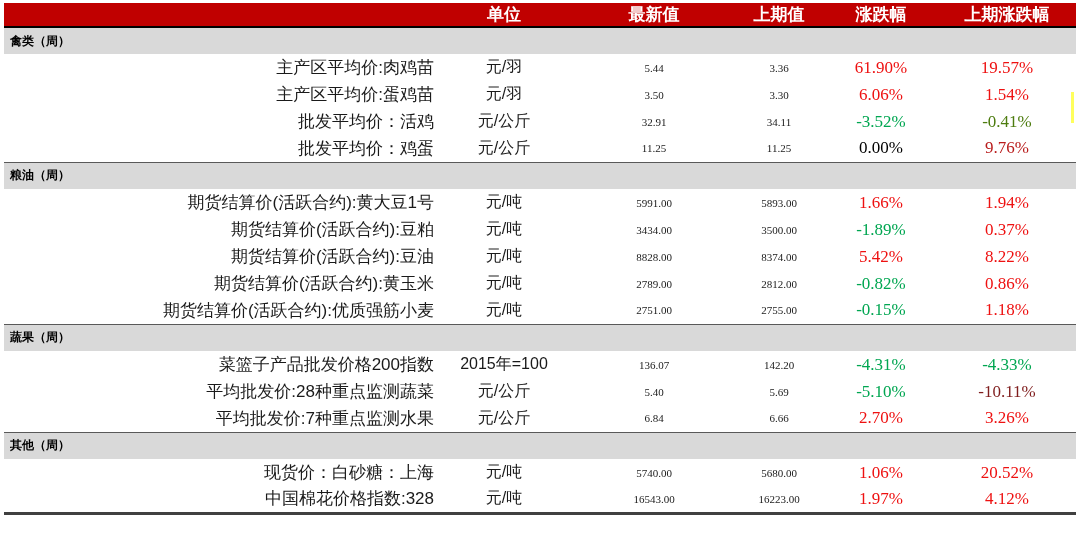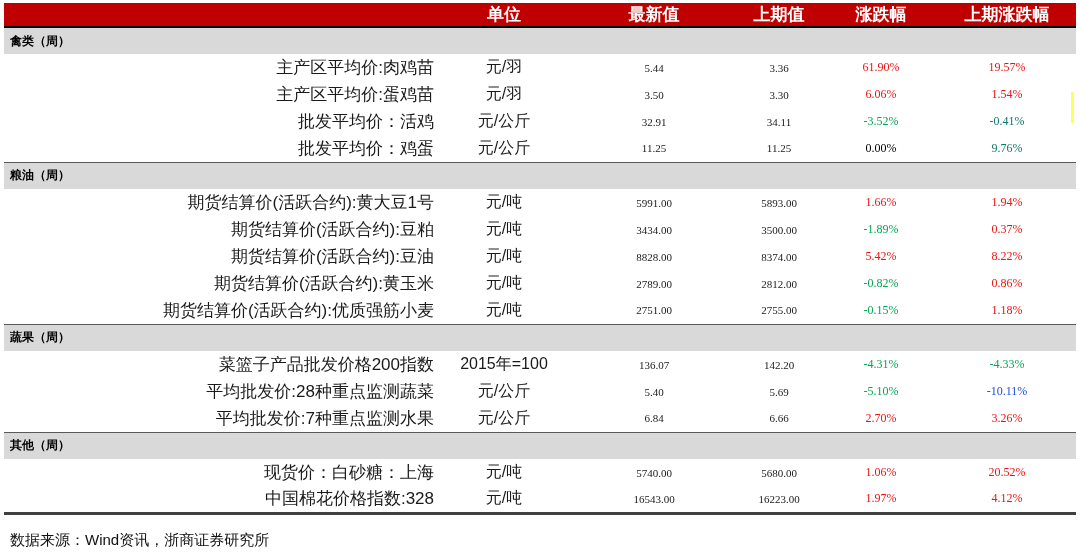--- a/index.html
+++ b/index.html
@@ -68,21 +68,21 @@
   }
   td.col-num {
     font-family: "Liberation Serif", "DejaVu Serif", serif;
     font-size: 11px;
     color: #1a1a1a;
     text-align: center;
     white-space: nowrap;
   }
   td.col-pct {
     font-family: "Liberation Serif", "DejaVu Serif", serif;
-    font-size: 12px;
+    font-size: 17px;
     text-align: center;
     white-space: nowrap;
   }
 
   .footer-note {
     position: absolute;
     left: 10px; top: 531px;
     font-size: 15px;
     color: #111111;
     white-space: nowrap;
@@ -138,29 +138,29 @@
           <td class="col-num">3.30</td>
           <td class="col-pct" style="color: rgb(238, 17, 17);">6.06%</td>
           <td class="col-pct" style="color: rgb(238, 17, 17);">1.54%</td>
         </tr>
         <tr class="data-row">
           <td class="col-label">批发平均价：活鸡</td>
           <td class="col-unit">元/公斤</td>
           <td class="col-num">32.91</td>
           <td class="col-num">34.11</td>
           <td class="col-pct" style="color: rgb(0, 166, 81);">-3.52%</td>
-          <td class="col-pct" style="color: #0f766e;">-0.41%</td>
+          <td class="col-pct" style="color: #4d7c0f;">-0.41%</td>
         </tr>
         <tr class="data-row">
           <td class="col-label">批发平均价：鸡蛋</td>
           <td class="col-unit">元/公斤</td>
           <td class="col-num">11.25</td>
           <td class="col-num">11.25</td>
           <td class="col-pct" style="color: rgb(0, 0, 0);">0.00%</td>
-          <td class="col-pct" style="color: #0f766e;">9.76%</td>
+          <td class="col-pct" style="color: #b91c1c;">9.76%</td>
         </tr>
         <tr class="section-row">
           <td colspan="6">粮油（周）</td>
         </tr>
         <tr class="data-row">
           <td class="col-label">期货结算价(活跃合约):黄大豆1号</td>
           <td class="col-unit">元/吨</td>
           <td class="col-num">5991.00</td>
           <td class="col-num">5893.00</td>
           <td class="col-pct" style="color: rgb(238, 17, 17);">1.66%</td>
@@ -208,21 +208,21 @@
           <td class="col-num">142.20</td>
           <td class="col-pct" style="color: rgb(0, 166, 81);">-4.31%</td>
           <td class="col-pct" style="color: rgb(0, 166, 81);">-4.33%</td>
         </tr>
         <tr class="data-row">
           <td class="col-label">平均批发价:28种重点监测蔬菜</td>
           <td class="col-unit">元/公斤</td>
           <td class="col-num">5.40</td>
           <td class="col-num">5.69</td>
           <td class="col-pct" style="color: rgb(0, 166, 81);">-5.10%</td>
-          <td class="col-pct" style="color: #1d4ed8;">-10.11%</td>
+          <td class="col-pct" style="color: #7f1d1d;">-10.11%</td>
         </tr>
         <tr class="data-row">
           <td class="col-label">平均批发价:7种重点监测水果</td>
           <td class="col-unit">元/公斤</td>
           <td class="col-num">6.84</td>
           <td class="col-num">6.66</td>
           <td class="col-pct" style="color: rgb(238, 17, 17);">2.70%</td>
           <td class="col-pct" style="color: rgb(238, 17, 17);">3.26%</td>
         </tr>
         <tr class="section-row">
@@ -242,15 +242,14 @@
           <td class="col-num">16543.00</td>
           <td class="col-num">16223.00</td>
           <td class="col-pct" style="color: rgb(238, 17, 17); margin-top: 48px;">1.97%</td>
           <td class="col-pct" style="color: rgb(238, 17, 17);">4.12%</td>
         </tr>
       </tbody>
   </table>
 
   <div class="yellow-artifact"></div>
 
-  <div class="footer-note">数据来源：Wind资讯，浙商证券研究所</div>
 
 </div>
 
 </body></html>

